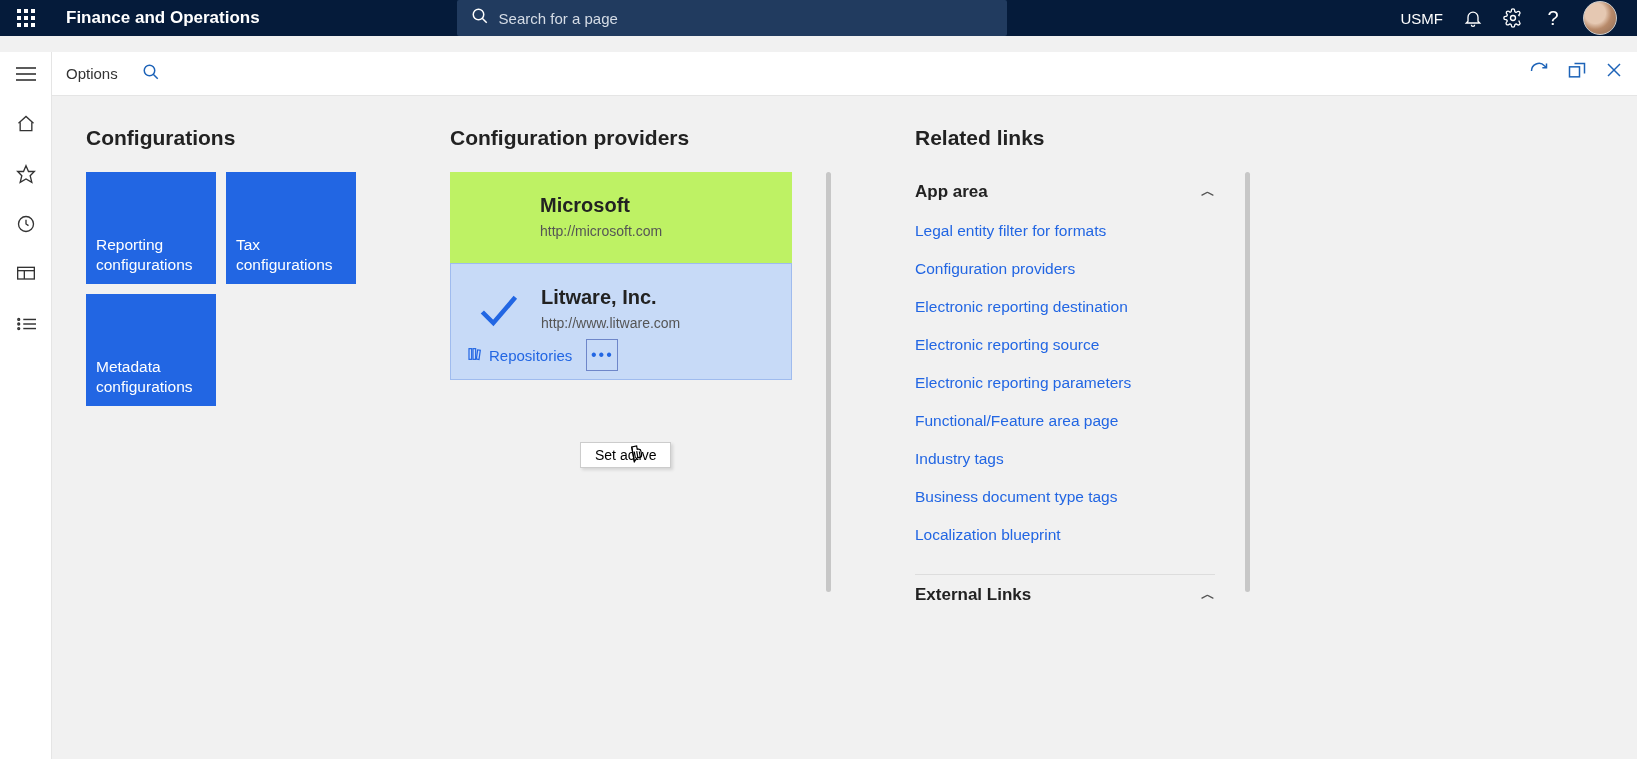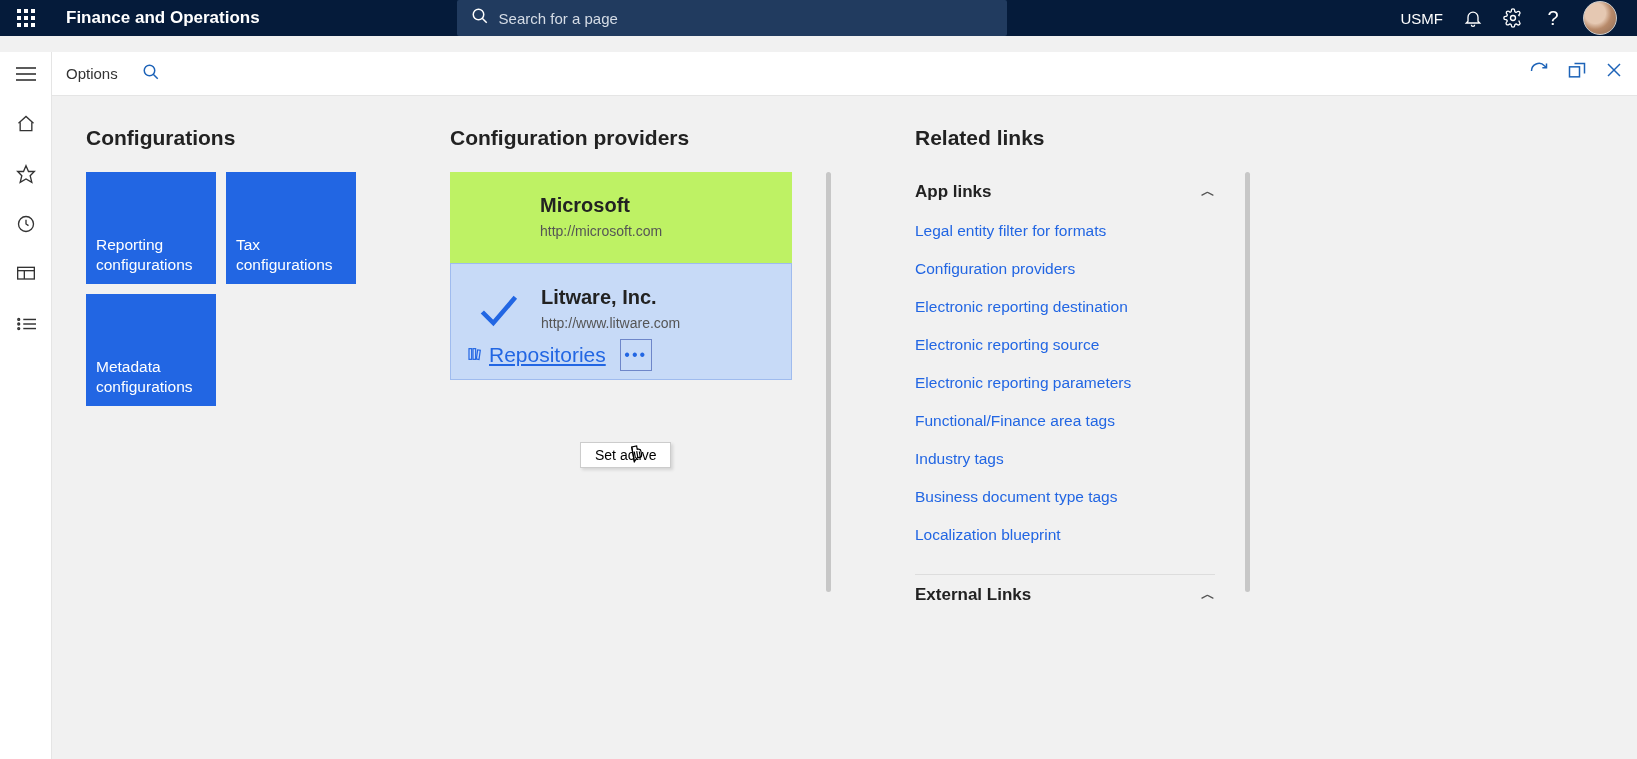--- a/index.html
+++ b/index.html
@@ -40,21 +40,21 @@
   .tile { width: 130px; height: 112px; background: #2266e3; color: #fff; display: flex; align-items: flex-end; padding: 10px; font-size: 15.5px; line-height: 1.25; cursor: pointer; }
 
   
   .providers { width: 342px; display: flex; flex-direction: column; gap: 0; position: relative; }
   .prov-card { background: #bef264; padding: 22px 18px 24px 90px; position: relative; }
   .prov-card.selected { background: #c7daf7; border: 0.5px solid #9fbbee; }
   .prov-name { font-size: 20px; font-weight: 600; color: #222; }
   .prov-url  { font-size: 14px; color: #555; margin-top: 6px; }
   .checkmark { position: absolute; left: 24px; top: 26px; color: #2266e3; font-size: 40px; }
   .prov-actions { position: absolute; bottom: 8px; left: 16px; display: flex; align-items: center; gap: 14px; }
-  .repo-link { color: #2266e3; font-size: 21px; cursor: pointer; display: flex; align-items: center; gap: 6px; text-decoration: underline; }
+  .repo-link { color: #2266e3; font-size: 15px; cursor: pointer; display: flex; align-items: center; gap: 6px; }
   .more-btn { width: 32px; height: 32px; border: 1px solid #6e86c9; display: flex; align-items: center; justify-content: center; cursor: pointer; background: #c7daf7; }
   .context-menu { position: absolute; left: 130px; top: 270px; background: #fff; border: 1px solid #ccc; padding: 4px 14px; font-size: 14px; box-shadow: 2px 2px 3px rgba(0,0,0,0.12); white-space: nowrap; }
   .cursor-icon { position: absolute; left: 178px; top: 272px; font-size: 18px; color: #000; transform: rotate(-10deg); }
 
   
   .vtrack { width: 5px; background: #c7c7c7; border-radius: 3px; }
 
   .providers-wrap { display: flex; gap: 34px; }
 
   
@@ -254,29 +254,29 @@
         </div>
         <div class="vtrack" style="height:420px;"></div>
       </div>
     </div>
 
     <div>
       <div class="section-h">Related links</div>
       <div class="related-wrap">
         <div class="related">
           <div class="group-head">
-            <span>App links</span>
+            <span>App area</span>
             <span class="chev">︿</span>
           </div>
           <a class="link">Legal entity filter for formats</a>
           <a class="link">Configuration providers</a>
           <a class="link">Electronic reporting destination</a>
           <a class="link">Electronic reporting source</a>
           <a class="link">Electronic reporting parameters</a>
-          <a class="link">Functional/Finance area tags</a>
+          <a class="link">Functional/Feature area page</a>
           <a class="link">Industry tags</a>
           <a class="link">Business document type tags</a>
           <a class="link">Localization blueprint</a>
 
           <div class="group-head second">
             <span>External Links</span>
             <span class="chev">︿</span>
           </div>
         </div>
         <div class="vtrack" style="height:420px;"></div>

